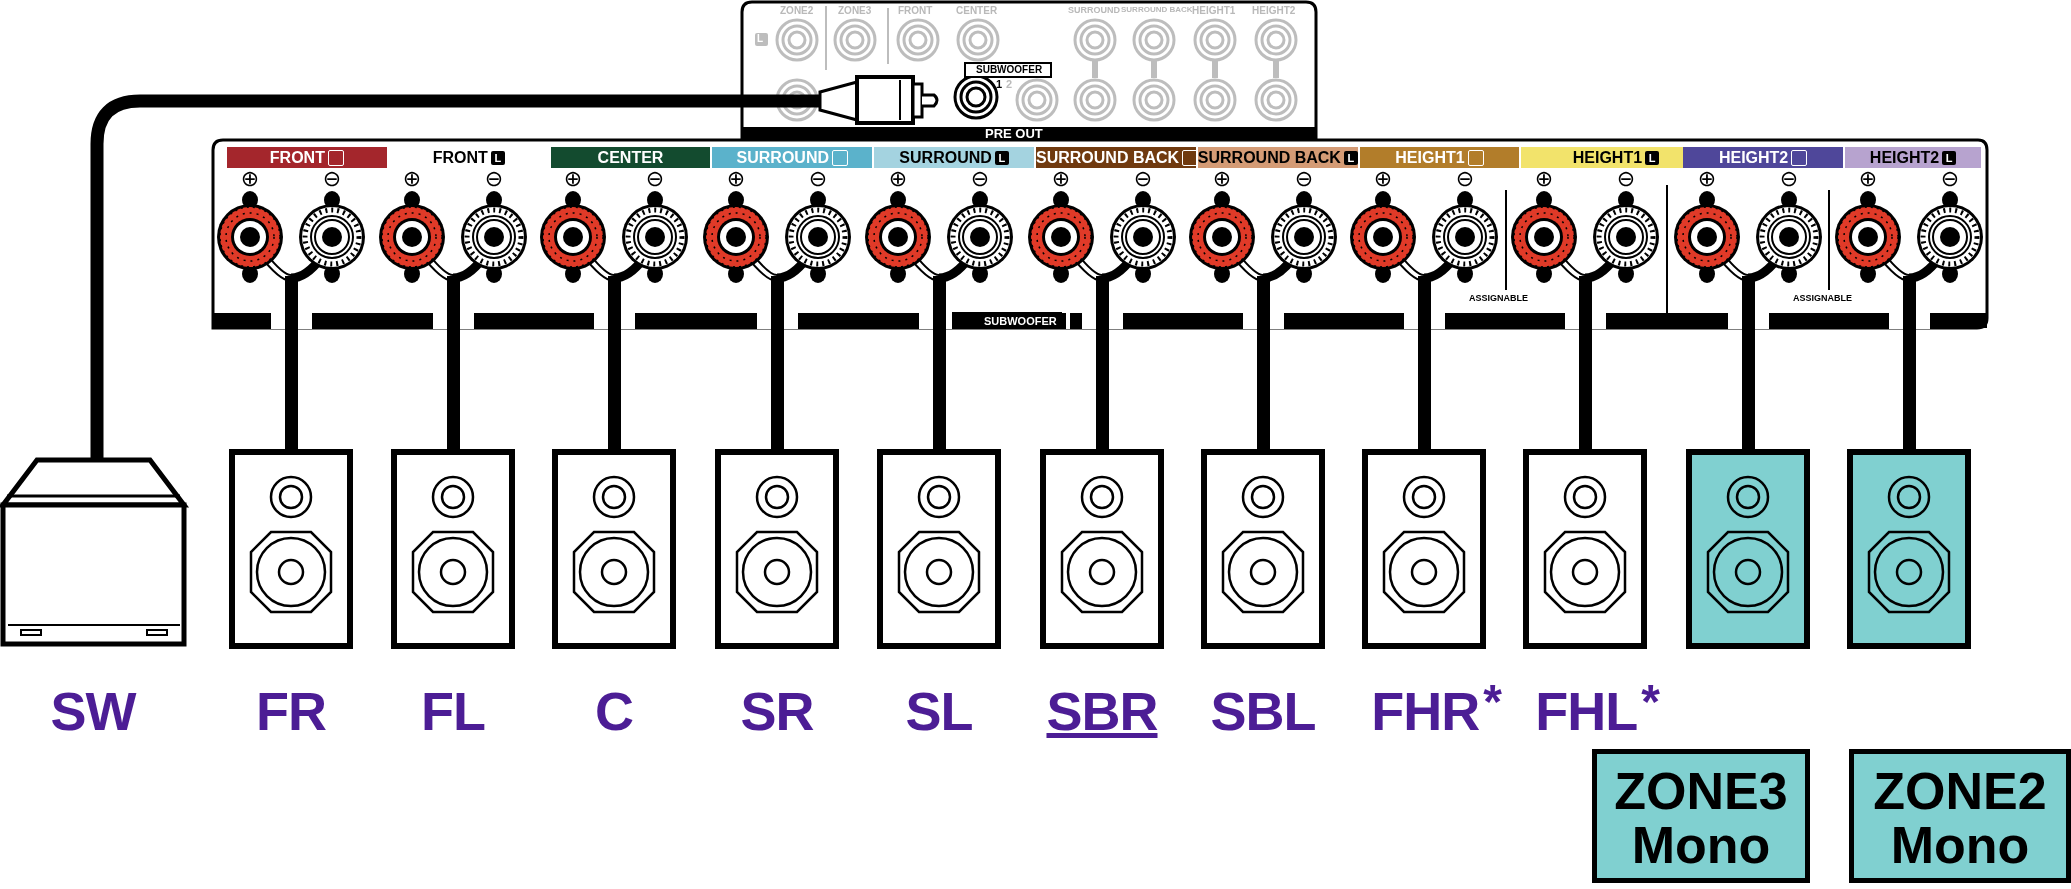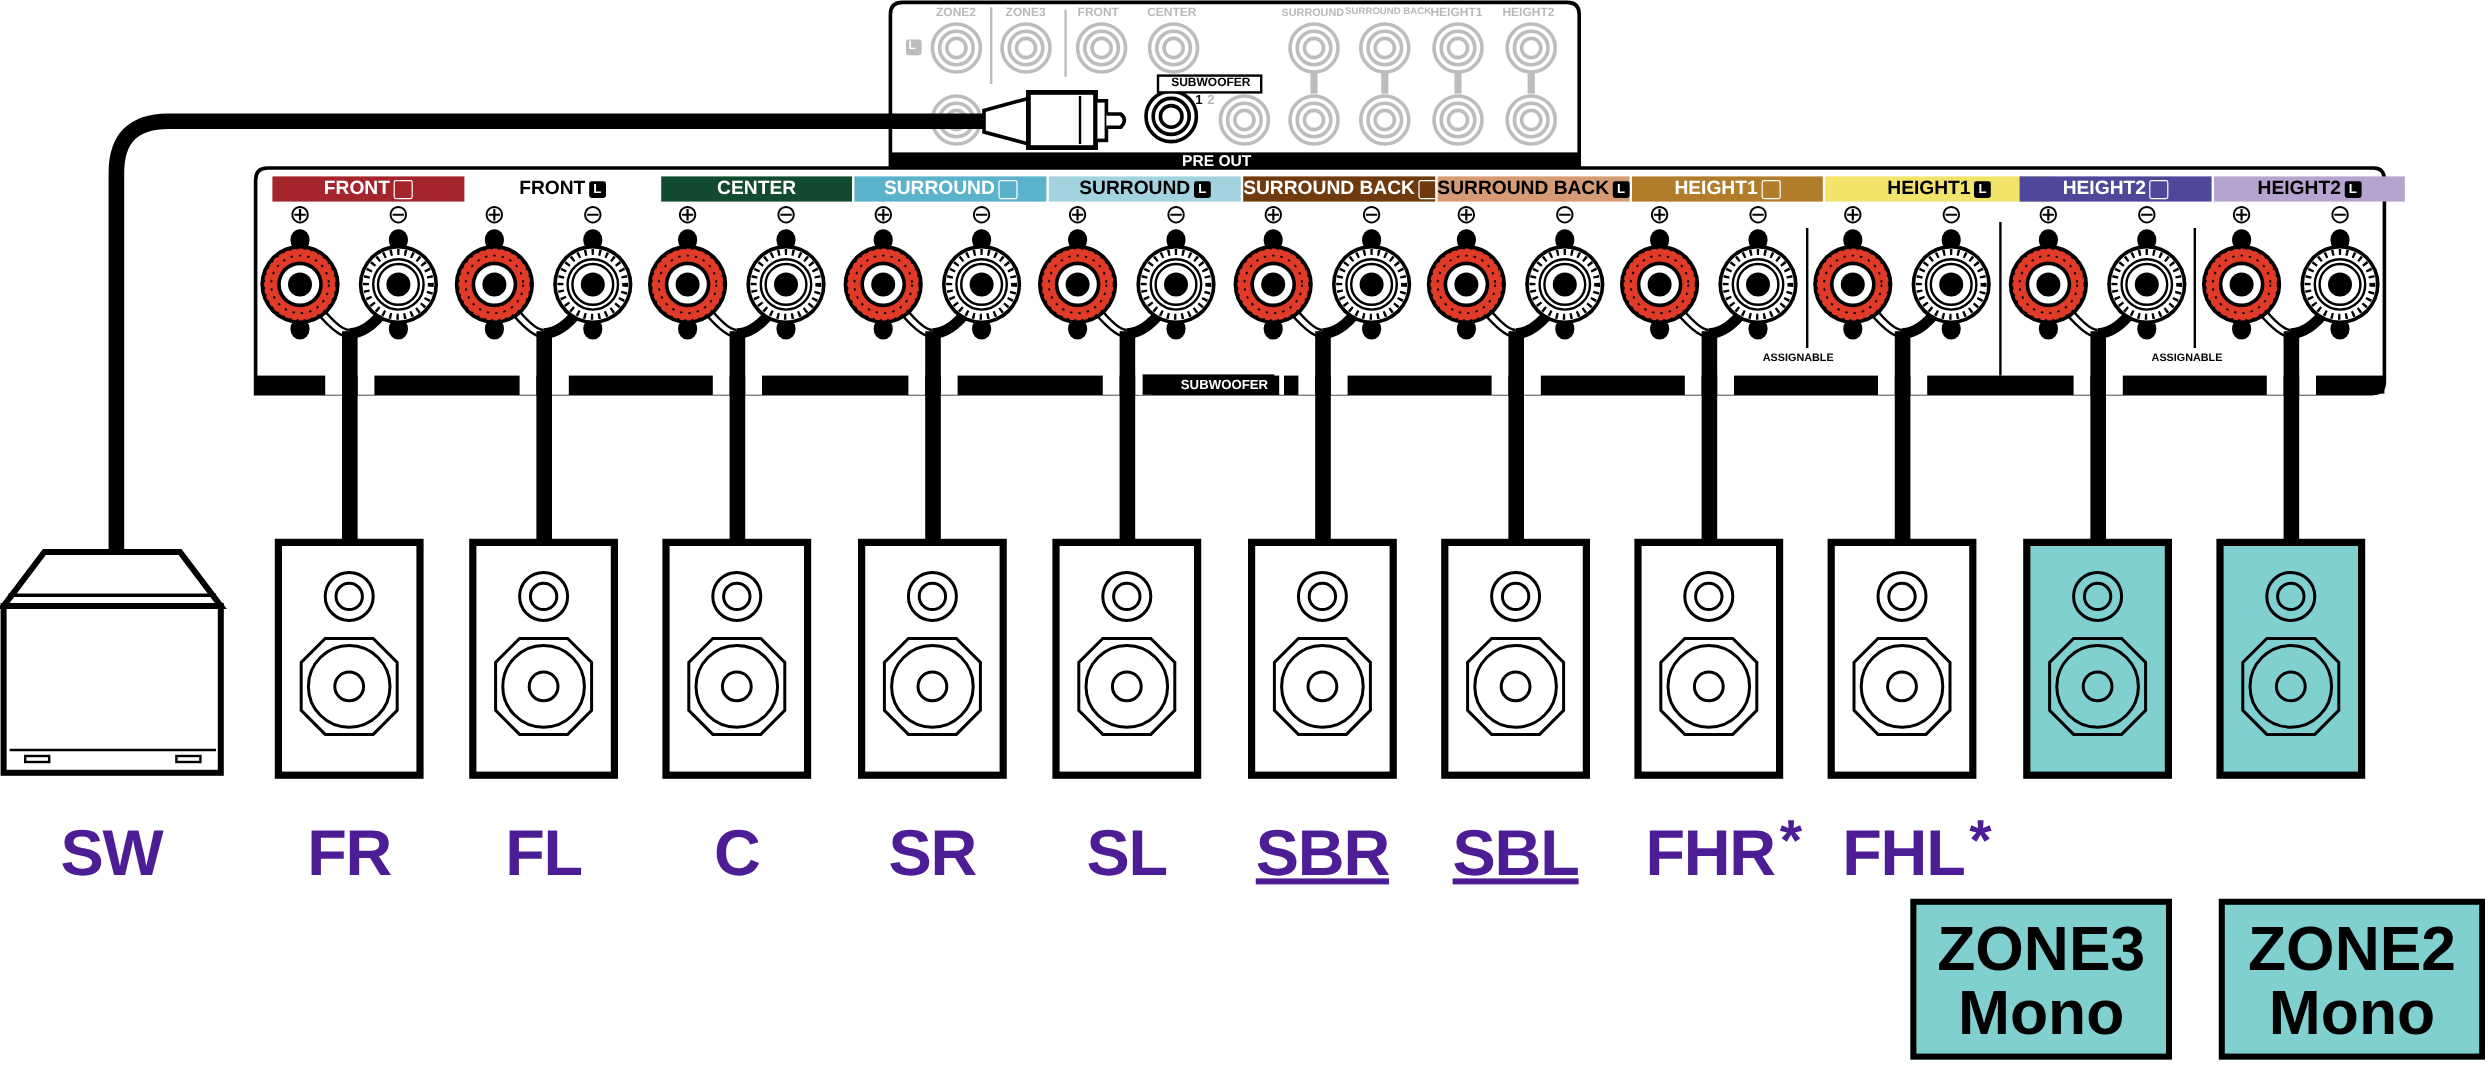--- a/index.html
+++ b/index.html
@@ -307,33 +307,33 @@
     <div class="abs" style="top: 168px; font-size: 22px; line-height: 22px; width: 30px; text-align: center; left: 1289px;">⊖</div>
     <div class="band dark" style="left: 1359.6px; width: 159.8px; background: rgb(178, 125, 42); color: rgb(255, 255, 255);"><span>HEIGHT1</span><span class="ch r" style="color: rgb(178, 125, 42);">R</span></div>
     <div class="abs" style="top: 168px; font-size: 22px; line-height: 22px; width: 30px; text-align: center; left: 1368px;">⊕</div>
     <div class="abs" style="top: 168px; font-size: 22px; line-height: 22px; width: 30px; text-align: center; left: 1450px;">⊖</div>
     <div class="band" style="left: 1521.4px; width: 189px; background: rgb(242, 227, 107); color: rgb(0, 0, 0);"><span>HEIGHT1</span><span class="ch l">L</span></div>
     <div class="abs" style="top: 168px; font-size: 22px; line-height: 22px; width: 30px; text-align: center; left: 1529px;">⊕</div>
     <div class="abs" style="top: 168px; font-size: 22px; line-height: 22px; width: 30px; text-align: center; left: 1611px;">⊖</div>
     <div class="band dark" style="left: 1683.2px; width: 159.8px; background: rgb(79, 71, 154); color: rgb(255, 255, 255);"><span>HEIGHT2</span><span class="ch r" style="color: rgb(79, 71, 154);">R</span></div>
     <div class="abs" style="top: 168px; font-size: 22px; line-height: 22px; width: 30px; text-align: center; left: 1692px;">⊕</div>
     <div class="abs" style="top: 168px; font-size: 22px; line-height: 22px; width: 30px; text-align: center; left: 1774px;">⊖</div>
-    <div class="band" style="left: 1845px; width: 159px; background: rgb(183, 163, 207); color: rgb(0, 0, 0);"><span>HEIGHT2</span><span class="ch l">L</span></div>
+    <div class="band" style="left: 1845px; width: 136px; background: rgb(183, 163, 207); color: rgb(0, 0, 0);"><span>HEIGHT2</span><span class="ch l">L</span></div>
     <div class="abs" style="top: 168px; font-size: 22px; line-height: 22px; width: 30px; text-align: center; left: 1853px;">⊕</div>
     <div class="abs" style="top: 168px; font-size: 22px; line-height: 22px; width: 30px; text-align: center; left: 1935px;">⊖</div>
   </div>
 <div id="labels">
     <div class="lbl" style="left: 93px;"><span>SW</span></div>
     <div class="lbl" style="left: 291px;"><span>FR</span></div>
     <div class="lbl" style="left: 453px;"><span>FL</span></div>
     <div class="lbl" style="left: 614px;"><span>C</span></div>
     <div class="lbl" style="left: 777px;"><span>SR</span></div>
     <div class="lbl" style="left: 939px;"><span>SL</span></div>
     <div class="lbl" style="left: 1102px; text-decoration: underline;"><span>SBR</span></div>
-    <div class="lbl" style="left: 1263px; text-decoration: underline;"><span>SBL</span></div>
+    <div class="lbl" style="left: 1263px;"><span>SBL</span></div>
     <div class="lbl" style="left: 1436px;"><span>FHR</span><span class="ast">*</span></div>
     <div class="lbl" style="left: 1597px;"><span>FHL</span><span class="ast">*</span></div>
   </div>
 
 <div class="zone" style="left:1592px;width:218px;">
   <span>ZONE3</span>
   <span>Mono</span>
 </div>
 <div class="zone" style="left:1849px;width:222px;">
   <span>ZONE2</span>

